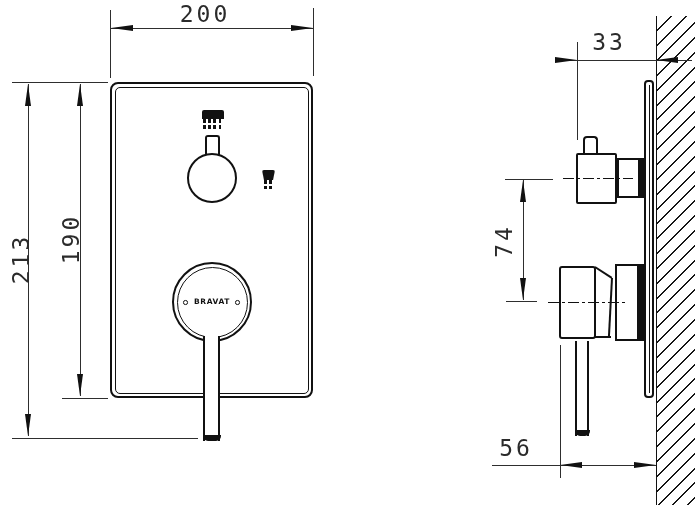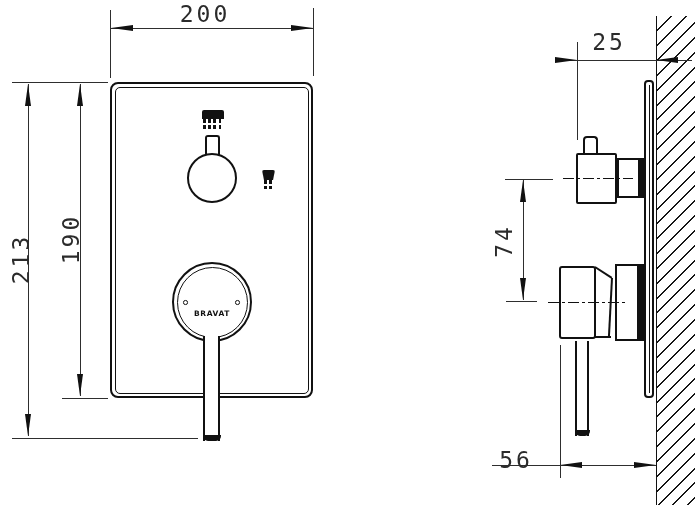--- a/index.html
+++ b/index.html
@@ -27,21 +27,21 @@
     border-left:2.5px solid #111; border-right:2.5px solid #111; }
   .lever .cap { position:absolute; left:-2.5px; right:-2.5px; bottom:0; height:6px;
     background:#111; border-radius:0 0 5px 5px; }
   .hatch { position:absolute;
     background-image:repeating-linear-gradient(135deg,#161616 0 1.4px,transparent 1.4px 10.5px); }
   .spray { position:absolute;
     background-image:
       linear-gradient(rgba(0,0,0,0) 0 4px, #fff 4px 5.6px, rgba(0,0,0,0) 5.6px),
       repeating-linear-gradient(90deg,#111 0 2.6px,rgba(0,0,0,0) 2.6px 5.2px); }
   .logo { position:absolute; font-family:"DejaVu Sans", sans-serif; font-weight:bold;
-    font-size:7.5px; letter-spacing:0.6px; color:#111; text-align:center; line-height:10px;margin-top:12px; }
+    font-size:7.5px; letter-spacing:0.6px; color:#111; text-align:center; line-height:10px; }
 </style>
 </head>
 <body>
 
 <div id="canvas">
 
   <div class="obj" style="left:110px; top:82px; width:203px; height:316px; border-width:2.5px; border-radius:8px;"></div>
   <div class="obj" style="left:114.5px; top:86.5px; width:194px; height:307px; border-width:1.3px; border-radius:5px; background:transparent;"></div>
 
   <div style="position:absolute; left:202px; top:110px; width:22px; height:9px; background:#111; border-radius:2px 2px 0 0;"></div>
@@ -105,28 +105,28 @@
   <div class="obj" style="left:615px; top:264px; width:29px; height:77px; border-right-width:7px;"></div>
   <div class="cline" style="left:548px; top:302px; width:80px;"></div>
   <div class="lever" style="left:575px; top:341px; width:14px; height:95px;">
     <div class="cap"></div>
   </div>
 
   <div class="vl" style="left:577px; top:42px; height:98px;"></div>
   <div class="hl" style="left:558px; top:60px; width:134px;"></div>
   <div class="arr r" style="left:555px; top:56.5px;"></div>
   <div class="arr l" style="left:656px; top:56.5px;"></div>
-  <div class="dimtxt" style="left:587px; top:30px; width:44px;">25</div>
+  <div class="dimtxt" style="left:587px; top:30px; width:44px;">33</div>
 
   <div class="hl" style="left:505px; top:178.5px; width:48px;"></div>
   <div class="hl" style="left:506px; top:300.5px; width:31px;"></div>
   <div class="vl" style="left:523px; top:180px; height:120px;"></div>
   <div class="arr u" style="left:519.5px; top:180px;"></div>
   <div class="arr d" style="left:519.5px; top:278px;"></div>
   <div class="dimtxt rot" style="left:471px; top:229px; width:66px;">74</div>
 
   <div class="vl" style="left:560px; top:345px; height:133px;"></div>
   <div class="hl" style="left:492px; top:465px; width:164px;"></div>
   <div class="arr l" style="left:560px; top:461.5px;"></div>
   <div class="arr r" style="left:634px; top:461.5px;"></div>
-  <div class="dimtxt" style="left:492px; top:448px; width:48px;">56</div>
+  <div class="dimtxt" style="left:492px; top:436px; width:48px;">56</div>
 
 </div>
 
 </body></html>

